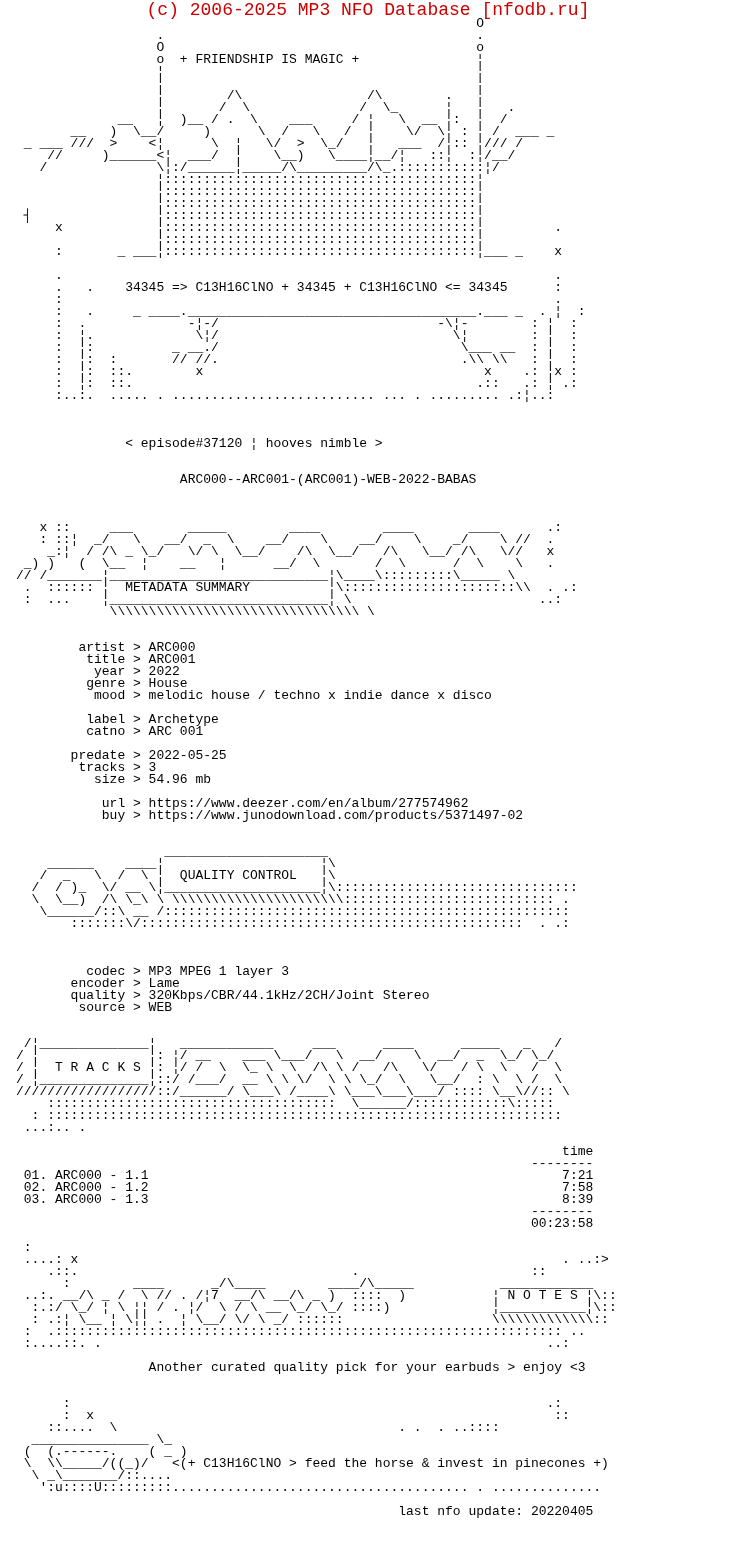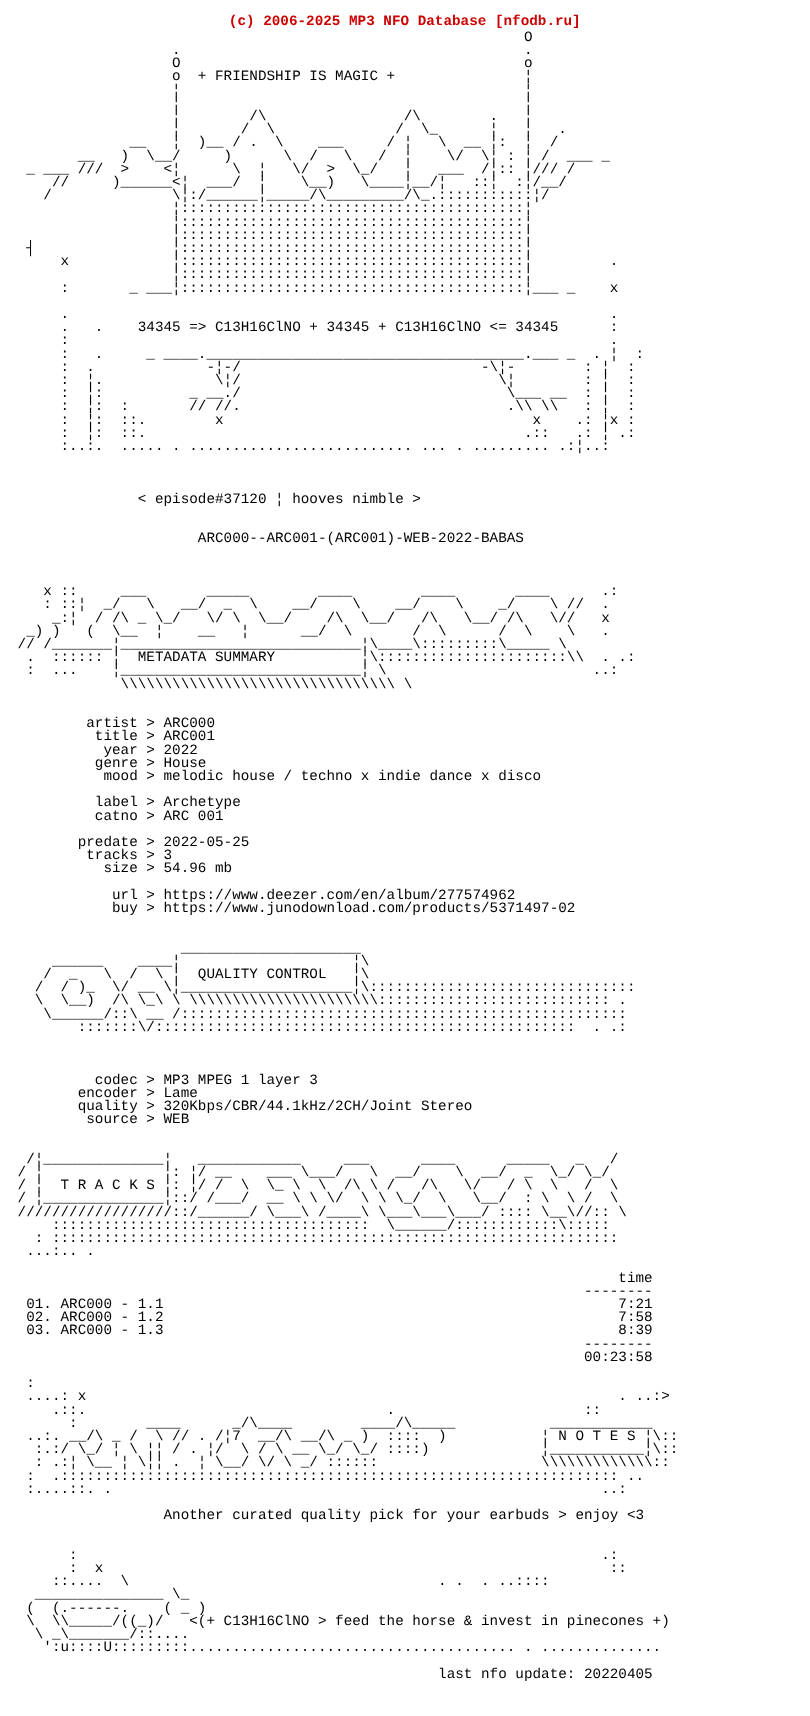--- a/index.html
+++ b/index.html
@@ -3,22 +3,22 @@
 <meta charset="utf-8">
 <style>
   html,body{margin:0;padding:0;background:#ffffff;}
   .page{
     width:736px;height:1560px;overflow:hidden;background:#ffffff;
     font-family:"Liberation Mono","DejaVu Sans Mono",monospace;
   }
   .red-header{
     color:#cc0000;
     font-family:"Liberation Mono","DejaVu Sans Mono",monospace;
-    font-size:13px;line-height:14px;font-weight:bold;
-    text-align:center;padding-top:13px;white-space:pre;
+    font-size:18px;line-height:14px;font-weight:normal;
+    text-align:center;padding-top:3px;white-space:pre;
   }
   pre.nfo{
     margin:0;padding:1px 0 0 16px;
     font-family:"Liberation Mono","DejaVu Sans Mono",monospace;
     font-size:13px;line-height:12px;color:#000000;
     white-space:pre;letter-spacing:0;
   }
 </style>
 </head>
 <body>

